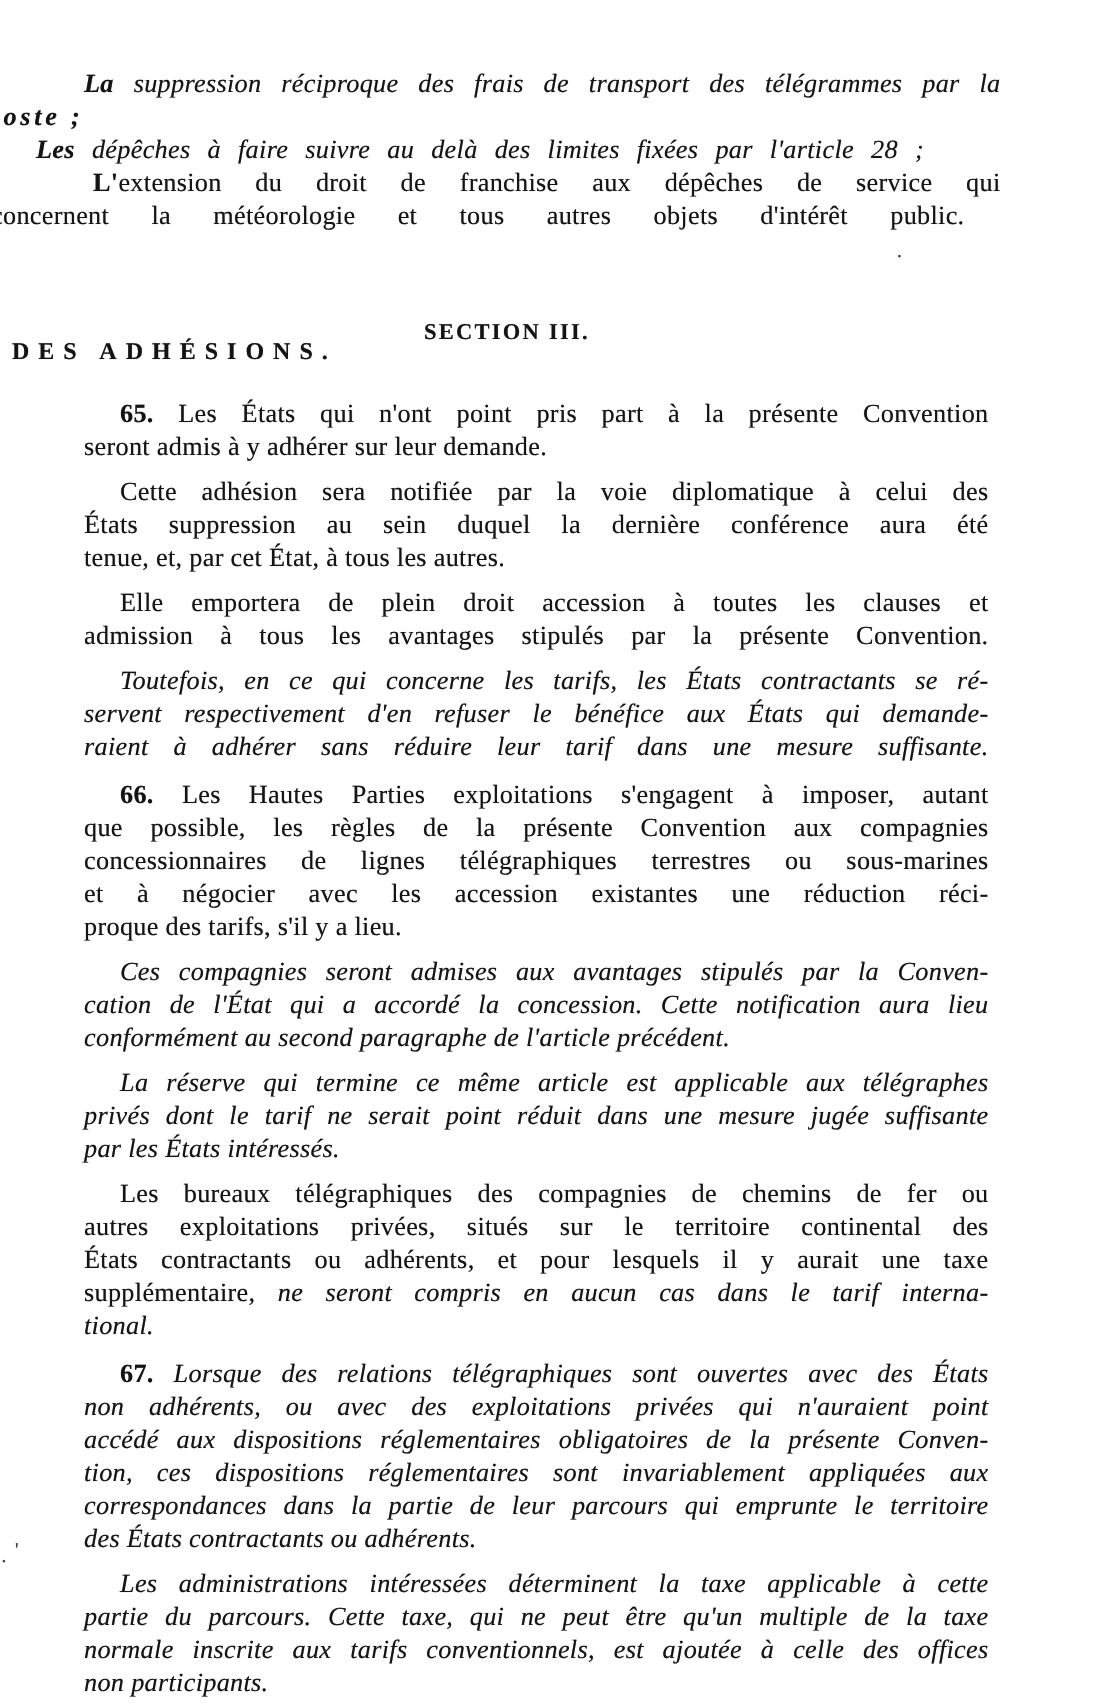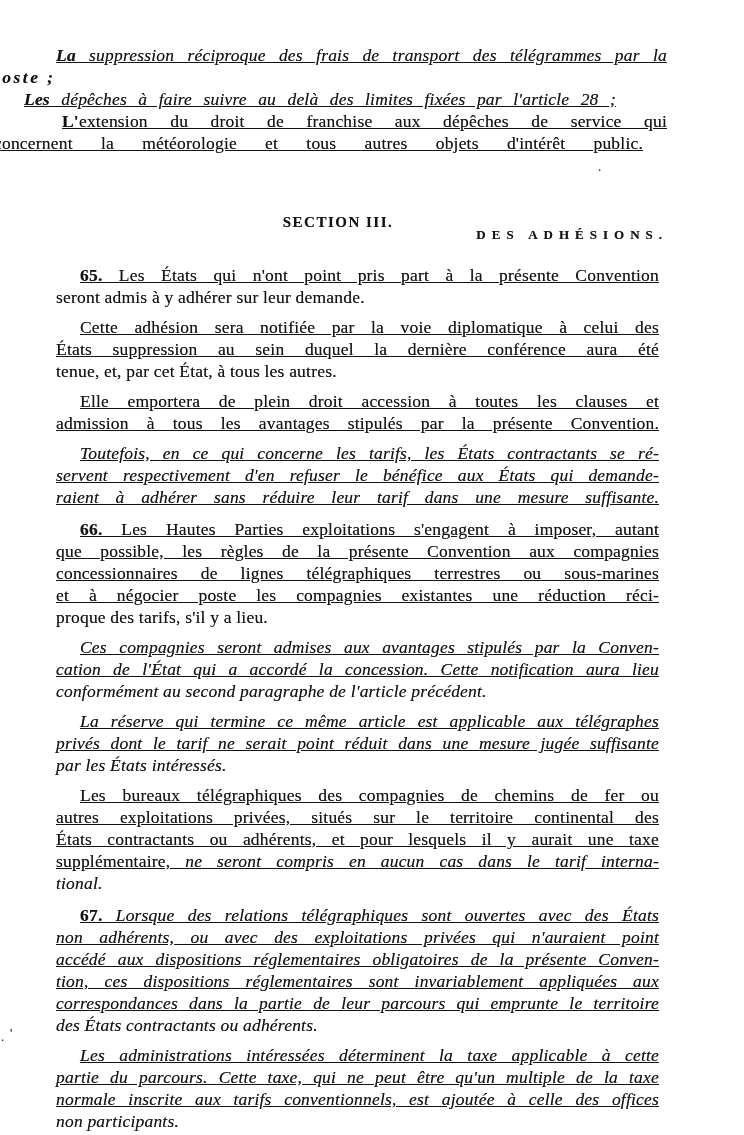--- a/index.html
+++ b/index.html
@@ -15,28 +15,28 @@
     line-height:22px;
     text-shadow:0 0 0.5px rgba(10,10,10,0.55);
   }
   .intro{position:absolute;top:44px;left:0;width:676px;}
   .heading{
     position:absolute;top:187px;left:8px;width:660px;
     text-align:center;font-weight:700;font-size:15px;letter-spacing:1.5px;margin-top:24px;
   }
   .subheading{
     position:absolute;top:224px;left:8px;width:660px;
-    text-align:right;font-weight:700;font-size:13px;letter-spacing:6px;
+    text-align:left;font-weight:700;font-size:16px;letter-spacing:6px;
   }
   .bodytext{position:absolute;top:256px;left:48px;width:619px;}
   .block{margin:8px;}
   .block.gap{margin-top:10px;}
   .line{letter-spacing:0.2px;}
   .line.ind{text-indent:24px;}
-  .line.j{text-align:justify;text-align-last:justify;text-decoration:underline;}
+  .line.j{text-align:justify;text-align-last:justify;}
   .sg-r{font-style:normal;}
   .sg-i{font-style:italic;}
   .sg-b{font-weight:700;}
   .sg-bi{font-weight:700;font-style:italic;}
   .sg-bi-sp{font-weight:700;font-style:italic;letter-spacing:2.5px;}
   .speck{
     position:absolute;font-size:13px;color:#3a3a3a;
     font-family:"Liberation Serif","DejaVu Serif",serif;
   }
 </style>
@@ -69,21 +69,21 @@
       </div>
       <div class="block">
         <div class="line ind j"><span class="sg-i">Toutefois, en ce qui concerne les tarifs, les États contractants se ré-</span></div>
         <div class="line j"><span class="sg-i">servent respectivement d'en refuser le bénéfice aux États qui demande-</span></div>
         <div class="line j"><span class="sg-i">raient à adhérer sans réduire leur tarif dans une mesure suffisante.</span></div>
       </div>
       <div class="block gap">
         <div class="line ind j"><span class="sg-b">66. </span><span class="sg-r">Les Hautes Parties exploitations s'engagent à imposer, autant</span></div>
         <div class="line j"><span class="sg-r">que possible, les règles de la présente Convention aux compagnies</span></div>
         <div class="line j"><span class="sg-r">concessionnaires de lignes télégraphiques terrestres ou sous-marines</span></div>
-        <div class="line j"><span class="sg-r">et à négocier poste les compagnies existantes une réduction réci-</span></div>
+        <div class="line j"><span class="sg-r">et à négocier avec les accession existantes une réduction réci-</span></div>
         <div class="line"><span class="sg-r">proque des tarifs, s'il y a lieu.</span></div>
       </div>
       <div class="block">
         <div class="line ind j"><span class="sg-i">Ces compagnies seront admises aux avantages stipulés par la Conven-</span></div>
         <div class="line j"><span class="sg-i">cation de l'État qui a accordé la concession. Cette notification aura lieu</span></div>
         <div class="line"><span class="sg-i">conformément au second paragraphe de l'article précédent.</span></div>
       </div>
       <div class="block">
         <div class="line ind j"><span class="sg-i">La réserve qui termine ce même article est applicable aux télégraphes</span></div>
         <div class="line j"><span class="sg-i">privés dont le tarif ne serait point réduit dans une mesure jugée suffisante</span></div>

